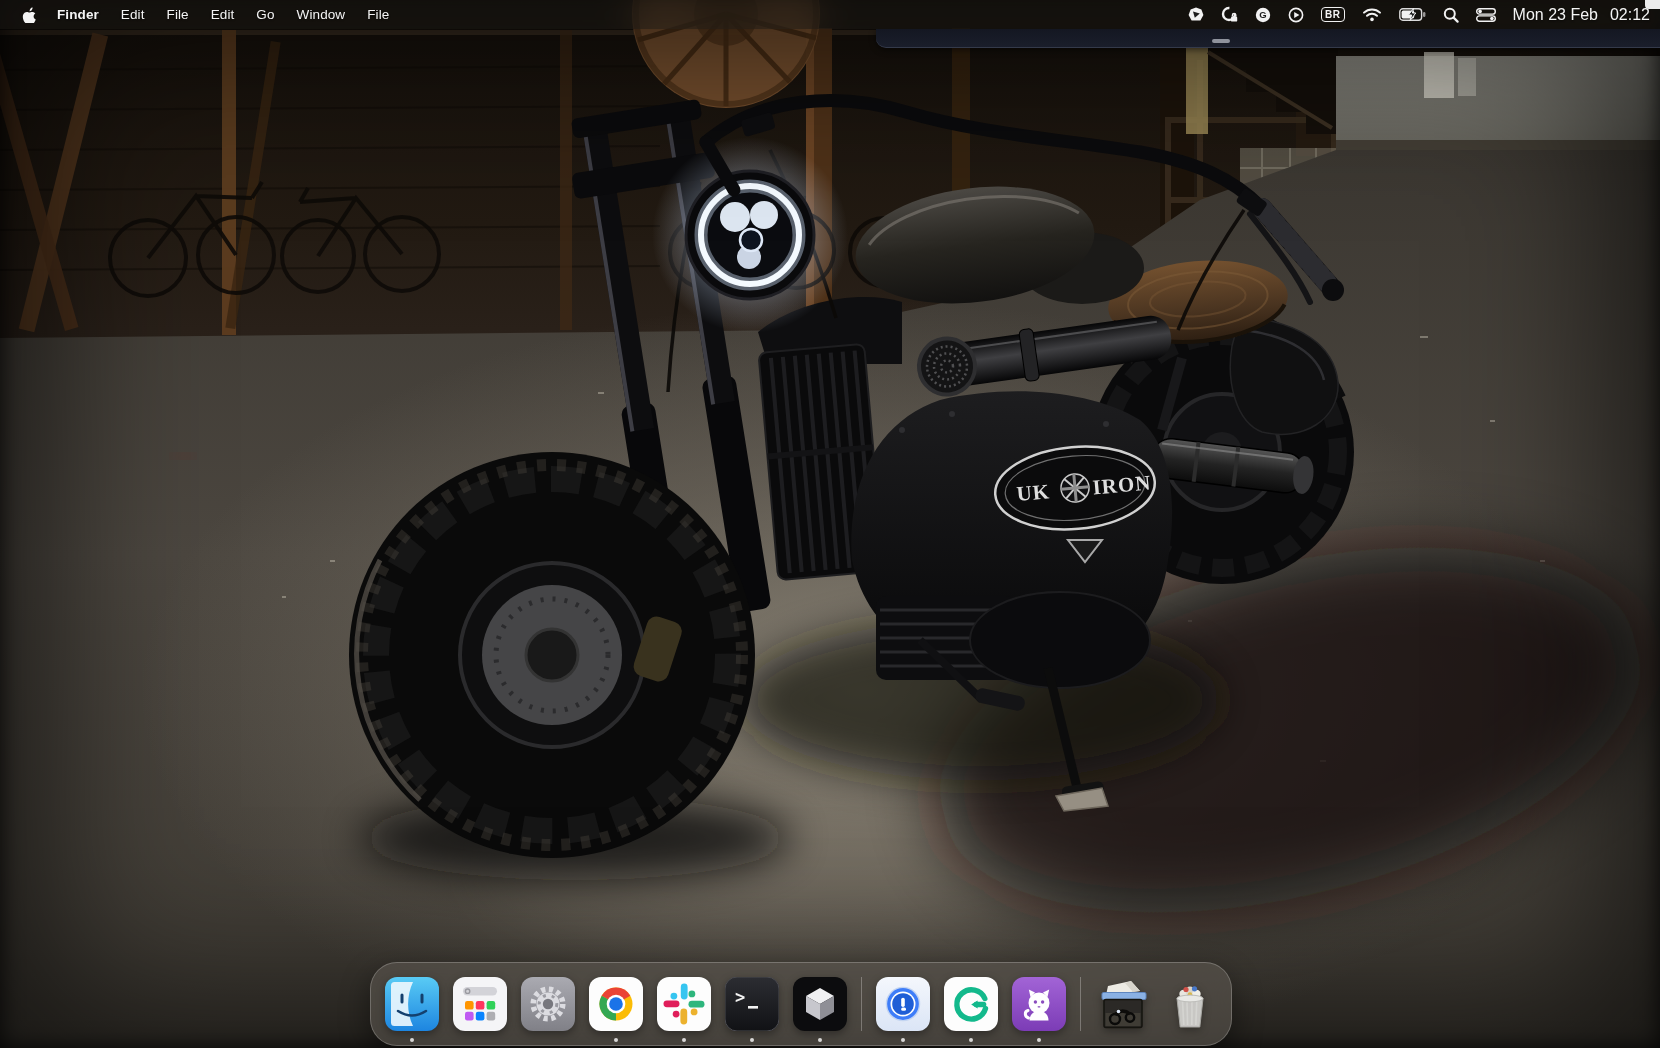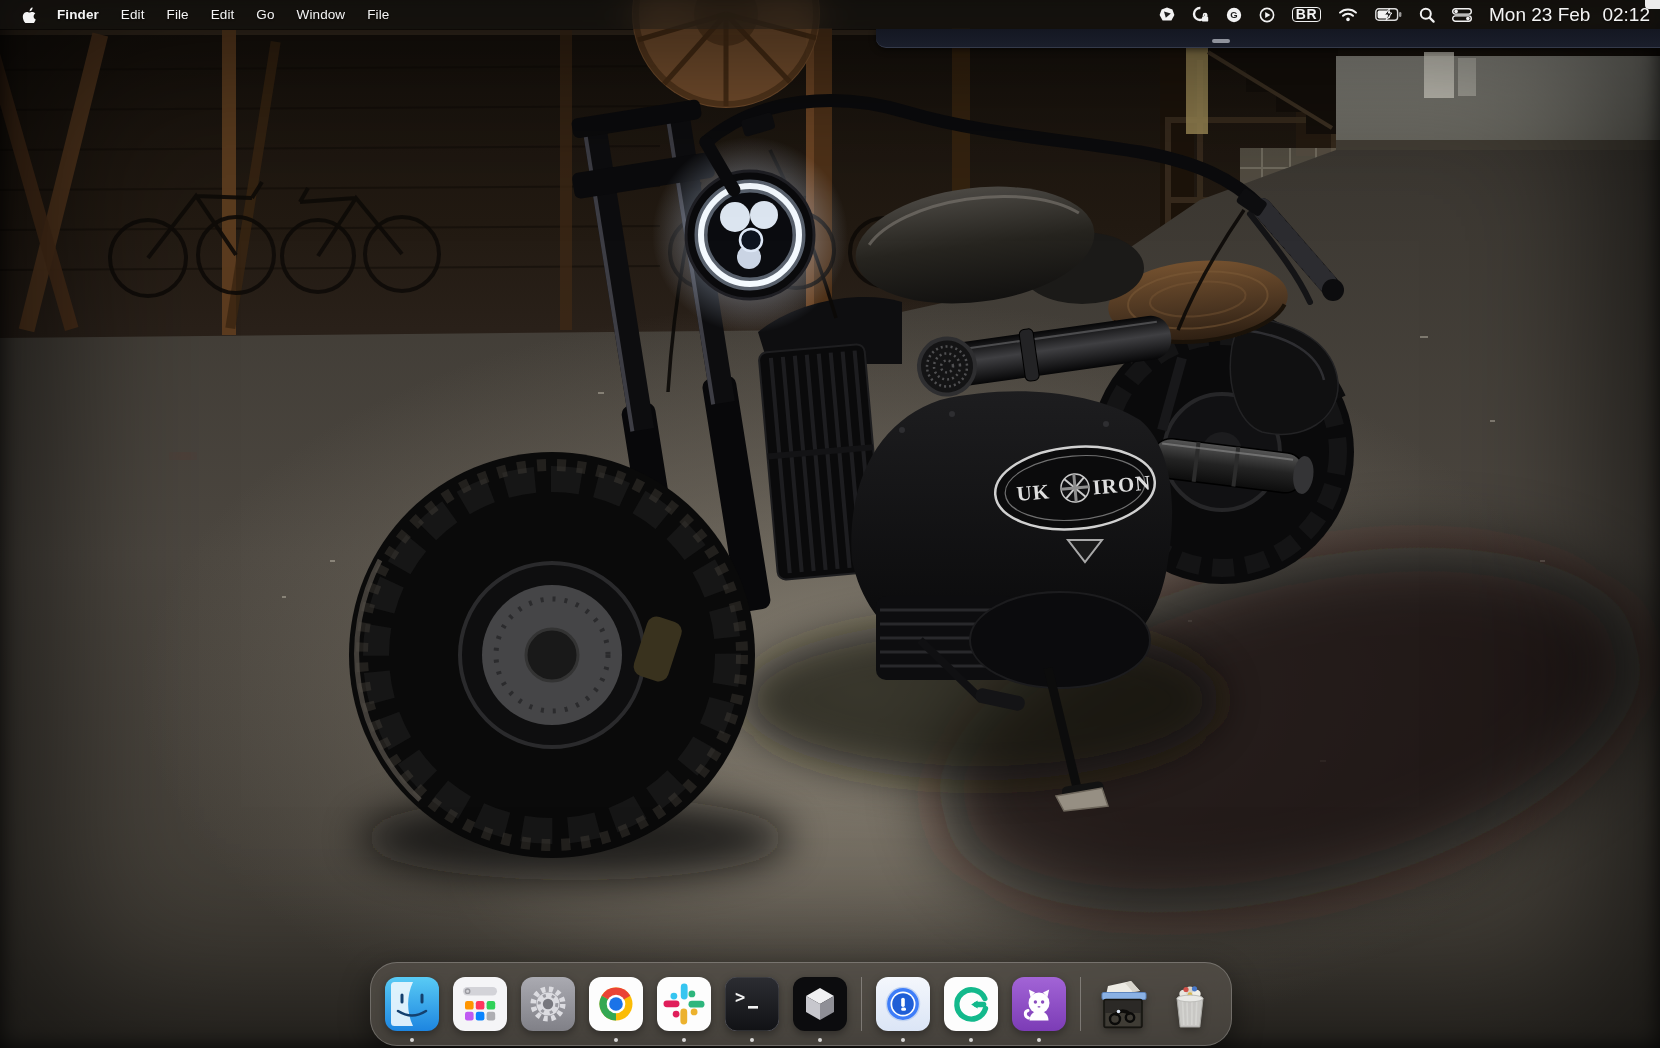--- a/index.html
+++ b/index.html
@@ -15,23 +15,23 @@
   .menubar{position:absolute;left:0;top:0;width:1660px;height:29px;
     background:rgba(34,30,26,.42);backdrop-filter:blur(18px);
     display:flex;align-items:center;justify-content:space-between;color:#f4f4f4;z-index:40;}
   .mb-left{display:flex;align-items:center;gap:0;padding-left:12px;}
   .mb-left .apple{padding:0 10px;display:flex;align-items:center;}
   .mb-item{padding:0 11px;font-size:13.5px;line-height:29px;letter-spacing:.1px;
     text-shadow:0 1px 2px rgba(0,0,0,.45);cursor:default;}
   .mb-item.active{font-weight:bold;}
   .mb-right{display:flex;align-items:center;gap:17px;padding-right:10px;}
   .mb-right svg{display:block;}
-  .kb-badge{border:1.6px solid #f0f0f0;border-radius:4px;font-size:14px;font-weight:bold;
+  .kb-badge{border:1.6px solid #f0f0f0;border-radius:4px;font-size:10px;font-weight:bold;
     padding:0px 3px;line-height:13px;letter-spacing:.5px;text-shadow:none;}
-  .clock{font-size:19px;display:flex;gap:12px;text-shadow:0 1px 2px rgba(0,0,0,.45);}
+  .clock{font-size:16px;display:flex;gap:12px;text-shadow:0 1px 2px rgba(0,0,0,.45);}
 
   
   .bg-window-edge{position:absolute;left:876px;top:29px;width:784px;height:18px;z-index:30;
     background:linear-gradient(#141722,#1a1e2b);border-bottom:1px solid #343a4a;
     border-bottom-left-radius:10px;box-shadow:0 2px 6px rgba(0,0,0,.5);}
   .bg-window-handle{position:absolute;left:336px;bottom:4px;width:18px;height:4px;border-radius:2px;
     background:#8f939d;}
   .bg-window-corner{position:absolute;right:0;top:0;width:15px;height:9px;background:#ececec;
     border-bottom-left-radius:4px;z-index:50;}
 

